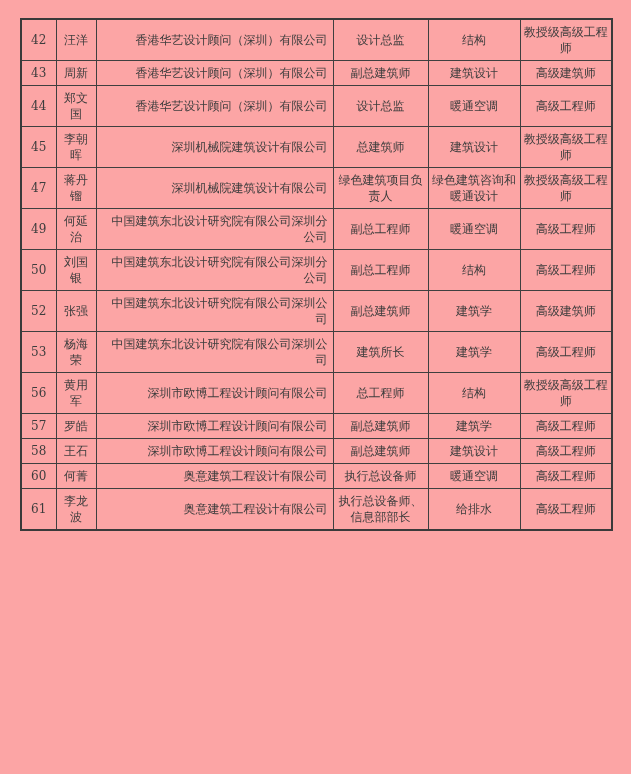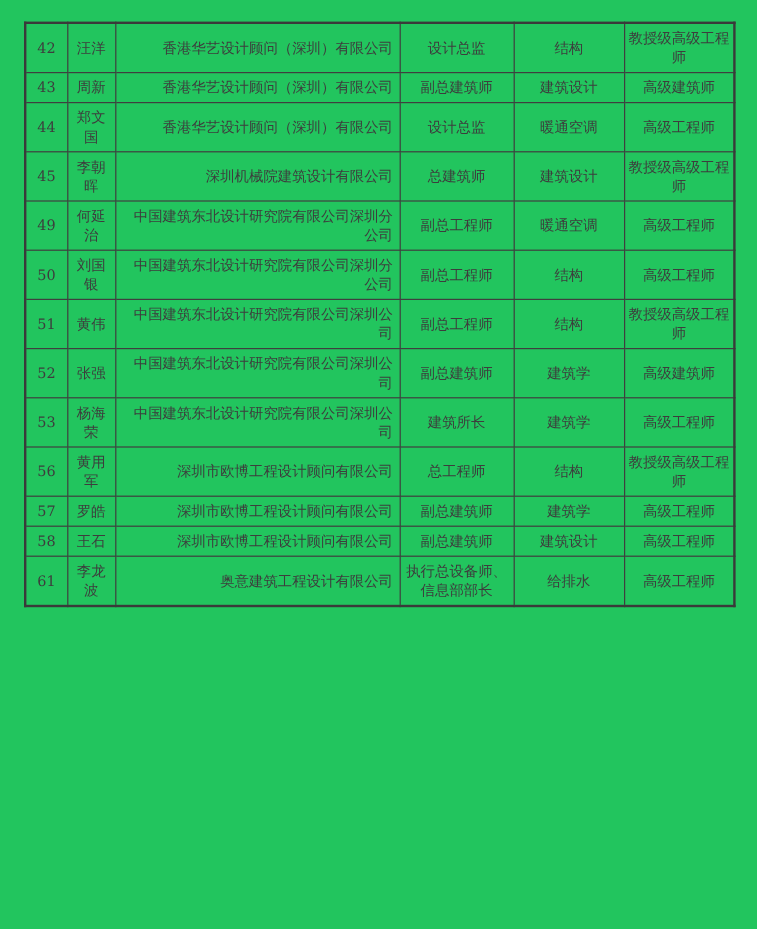--- a/index.html
+++ b/index.html
@@ -10,21 +10,21 @@
   body {
     width: 631px;
     height: 774px;
     font-family: "DejaVu Serif", "Liberation Serif", serif;
   }
   .page {
     box-sizing: border-box;
     width: 631px;
     height: 774px;
     padding: 18px 19px 0 20px;
-    background: #22c55e;
+    background: #fca5a5;
   }
   table.experts {
     border-collapse: collapse;
     table-layout: fixed;
     width: 591px;
     border: 2px solid #3a3a3a;
   }
   table.experts td {
     border: 1px solid #3f3f3f;
     font-size: 12px;
@@ -93,48 +93,48 @@
         <tr>
           <td class="cell-num">45</td>
           <td class="cell-name">李朝晖</td>
           <td class="cell-company">深圳机械院建筑设计有限公司</td>
           <td class="cell-position">总建筑师</td>
           <td class="cell-specialty">建筑设计</td>
           <td class="cell-title">教授级高级工程师</td>
         </tr>
 
 
+        <tr>
+          <td class="cell-num">47</td>
+          <td class="cell-name">蒋丹镏</td>
+          <td class="cell-company">深圳机械院建筑设计有限公司</td>
+          <td class="cell-position">绿色建筑项目负责人</td>
+          <td class="cell-specialty">绿色建筑咨询和暖通设计</td>
+          <td class="cell-title">教授级高级工程师</td>
+        </tr>
 
 
         <tr>
           <td class="cell-num">49</td>
           <td class="cell-name">何延治</td>
           <td class="cell-company">中国建筑东北设计研究院有限公司深圳分公司</td>
           <td class="cell-position">副总工程师</td>
           <td class="cell-specialty">暖通空调</td>
           <td class="cell-title">高级工程师</td>
         </tr>
 
         <tr>
           <td class="cell-num">50</td>
           <td class="cell-name">刘国银</td>
           <td class="cell-company">中国建筑东北设计研究院有限公司深圳分公司</td>
           <td class="cell-position">副总工程师</td>
           <td class="cell-specialty">结构</td>
           <td class="cell-title">高级工程师</td>
         </tr>
 
-        <tr>
-          <td class="cell-num">51</td>
-          <td class="cell-name">黄伟</td>
-          <td class="cell-company">中国建筑东北设计研究院有限公司深圳公司</td>
-          <td class="cell-position">副总工程师</td>
-          <td class="cell-specialty">结构</td>
-          <td class="cell-title">教授级高级工程师</td>
-        </tr>
 
         <tr>
           <td class="cell-num">52</td>
           <td class="cell-name">张强</td>
           <td class="cell-company">中国建筑东北设计研究院有限公司深圳公司</td>
           <td class="cell-position">副总建筑师</td>
           <td class="cell-specialty">建筑学</td>
           <td class="cell-title">高级建筑师</td>
         </tr>
 
@@ -170,20 +170,28 @@
         <tr>
           <td class="cell-num">58</td>
           <td class="cell-name">王石</td>
           <td class="cell-company">深圳市欧博工程设计顾问有限公司</td>
           <td class="cell-position">副总建筑师</td>
           <td class="cell-specialty">建筑设计</td>
           <td class="cell-title">高级工程师</td>
         </tr>
 
 
+        <tr>
+          <td class="cell-num">60</td>
+          <td class="cell-name">何菁</td>
+          <td class="cell-company">奥意建筑工程设计有限公司</td>
+          <td class="cell-position">执行总设备师</td>
+          <td class="cell-specialty">暖通空调</td>
+          <td class="cell-title">高级工程师</td>
+        </tr>
 
         <tr>
           <td class="cell-num">61</td>
           <td class="cell-name">李龙波</td>
           <td class="cell-company">奥意建筑工程设计有限公司</td>
           <td class="cell-position">执行总设备师、信息部部长</td>
           <td class="cell-specialty">给排水</td>
           <td class="cell-title">高级工程师</td>
         </tr>
 

